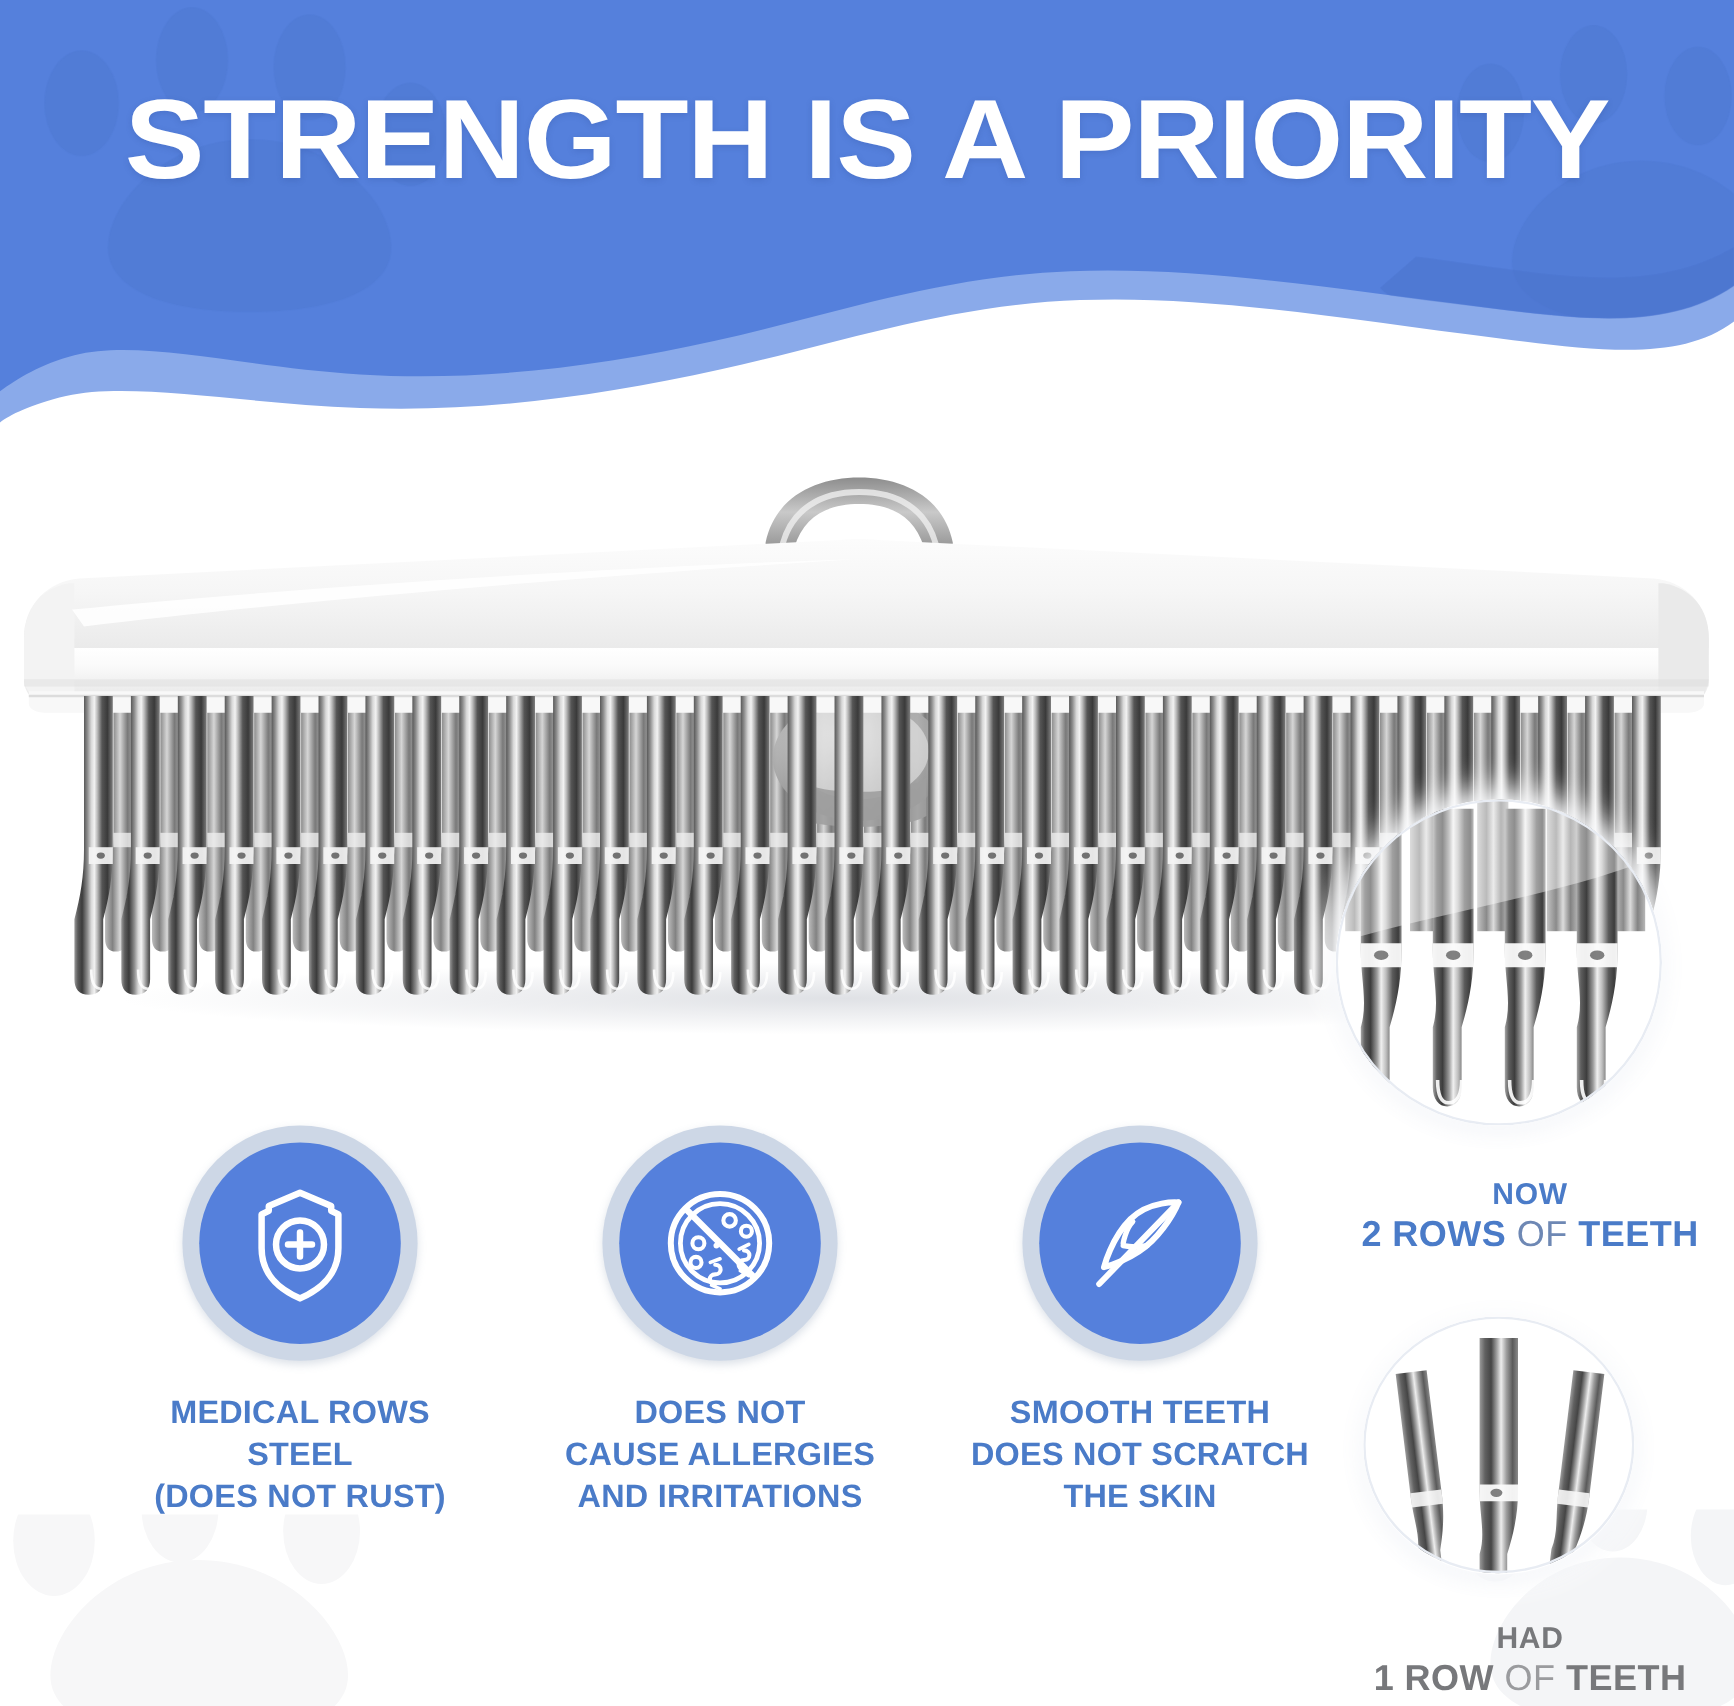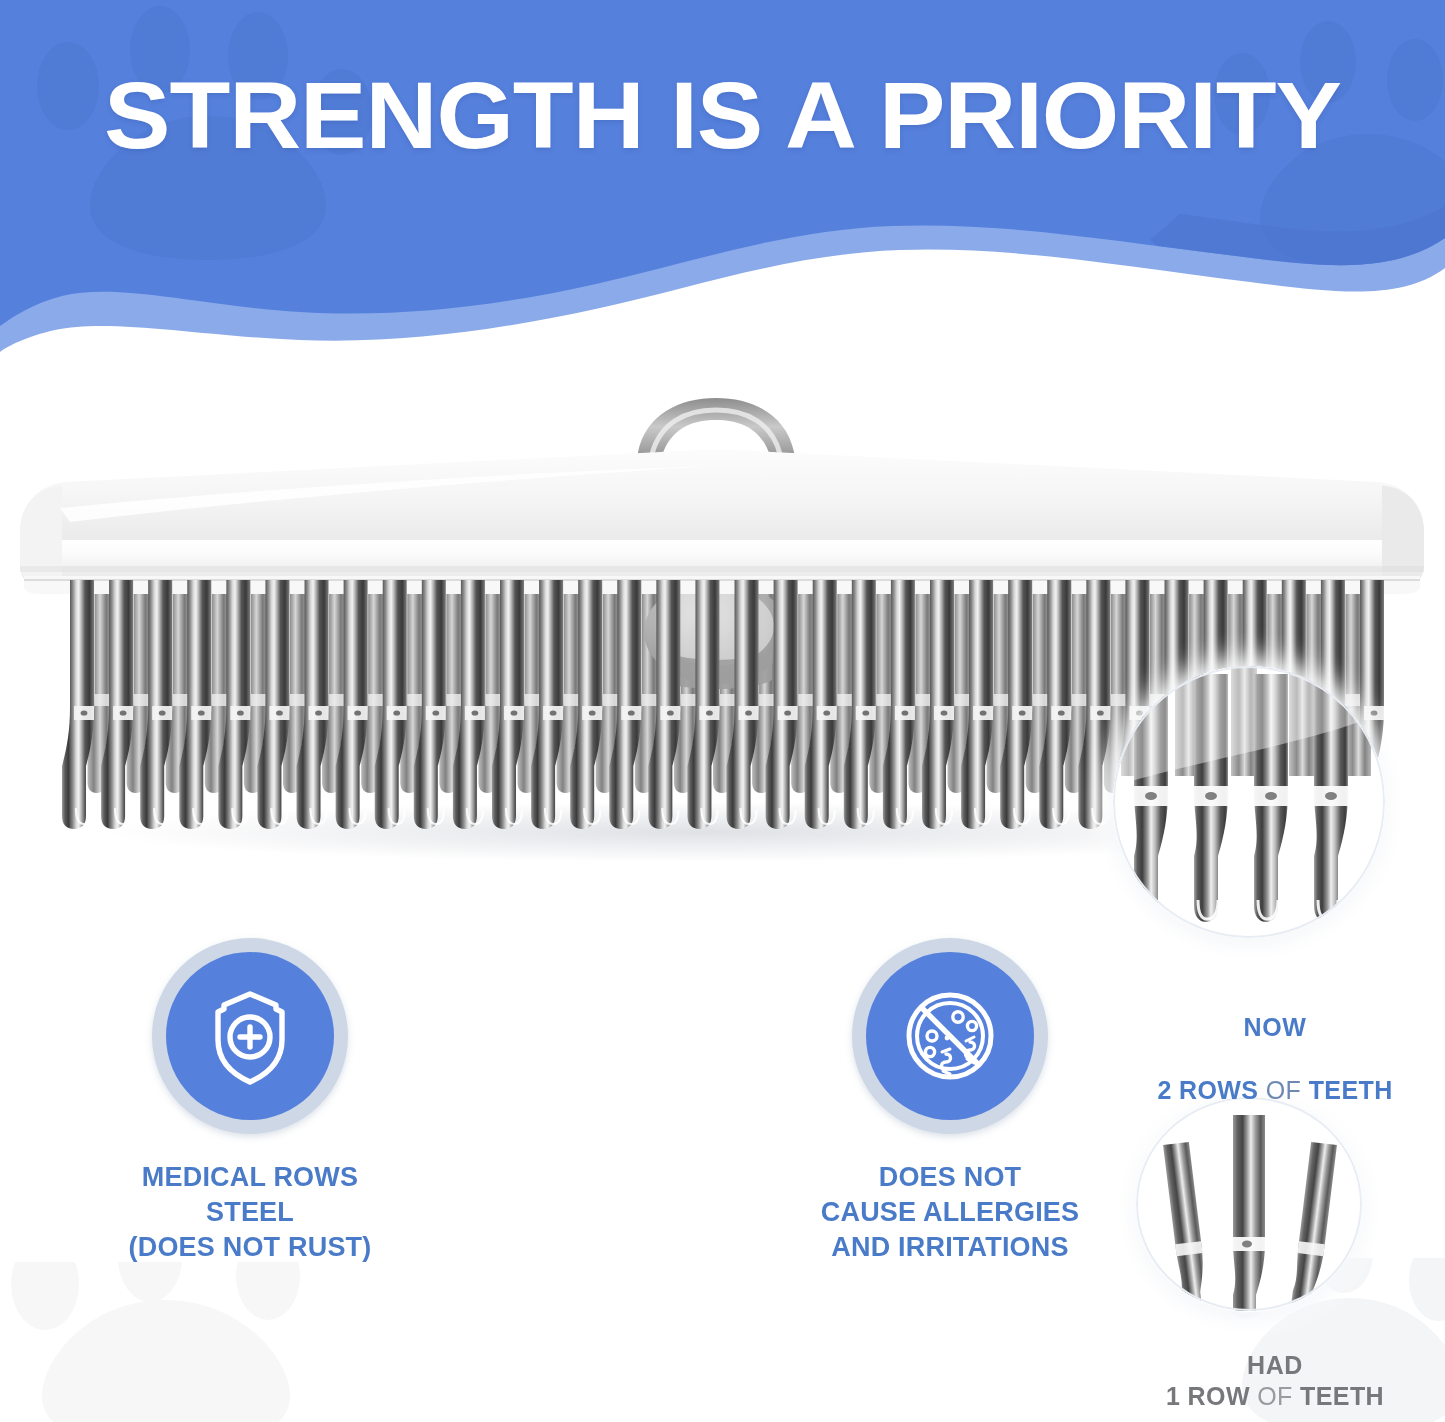--- a/index.html
+++ b/index.html
@@ -48,22 +48,22 @@
   #mag-had { left:1136px; top:1097px; width:226px; height:215px; }
 
   
   .callout {
     position:absolute; width:330px; text-align:center;
     line-height:1.22; z-index:7;
   }
   #callout-now { left:1110px; top:980px; }
   #callout-had { left:1110px; top:1350px; }
   .callout .line1 { font-size:25px; font-weight:bold; letter-spacing:0.6px; }
-  .callout .line2 { font-size:25px; font-weight:bold; letter-spacing:0.4px; }
-  #callout-now .line1, #callout-now .line2 { color:#4a7bc8;margin-top:32px; }
+  .callout .line2 { font-size:30px; font-weight:bold; letter-spacing:0.4px; }
+  #callout-now .line1, #callout-now .line2 { color:#4a7bc8; }
   #callout-had .line1, #callout-had .line2 { color:#77787b; }
   .word-of { font-weight:normal; }
   #callout-now .word-of { color:#6e88b4; }
   #callout-had .word-of { color:#9a9b9e; }
 
   
   #features {
     position:absolute; left:100px; top:938px; width:1000px; height:350px;
     display:flex; justify-content:space-between; z-index:7;
   }
@@ -506,14 +506,32 @@
         </svg>
       </div>
     </div>
     <div class="feature-caption">
       <div>DOES NOT</div>
       <div>CAUSE ALLERGIES</div>
       <div>AND IRRITATIONS</div>
     </div>
   </div>
 
+  <div class="feature">
+    <div class="feature-icon-wrap">
+      <div class="feature-icon-inner">
+        <svg width="104" height="104" viewBox="0 0 104 104">
+          <path d="M84 18 C84 18 60 16 44 32 C28 48 22 72 22 72
+                   C22 72 46 66 62 50 C78 34 84 18 84 18 Z" fill="none" stroke="#ffffff" stroke-width="5" stroke-linejoin="round" stroke-linecap="round"></path>
+          <path d="M84 18 L18 86" fill="none" stroke="#ffffff" stroke-width="5" stroke-linecap="round"></path>
+          <path d="M46 34 C40 40 38 52 38 52" fill="none" stroke="#ffffff" stroke-width="4.4" stroke-linecap="round"></path>
+          <path d="M58 54 C48 56 38 54 38 54" fill="none" stroke="#ffffff" stroke-width="4.4" stroke-linecap="round"></path>
+        </svg>
+      </div>
+    </div>
+    <div class="feature-caption">
+      <div>SMOOTH TEETH</div>
+      <div>DOES NOT SCRATCH</div>
+      <div>THE SKIN</div>
+    </div>
+  </div>
 
 </div>
 
 </body></html>

